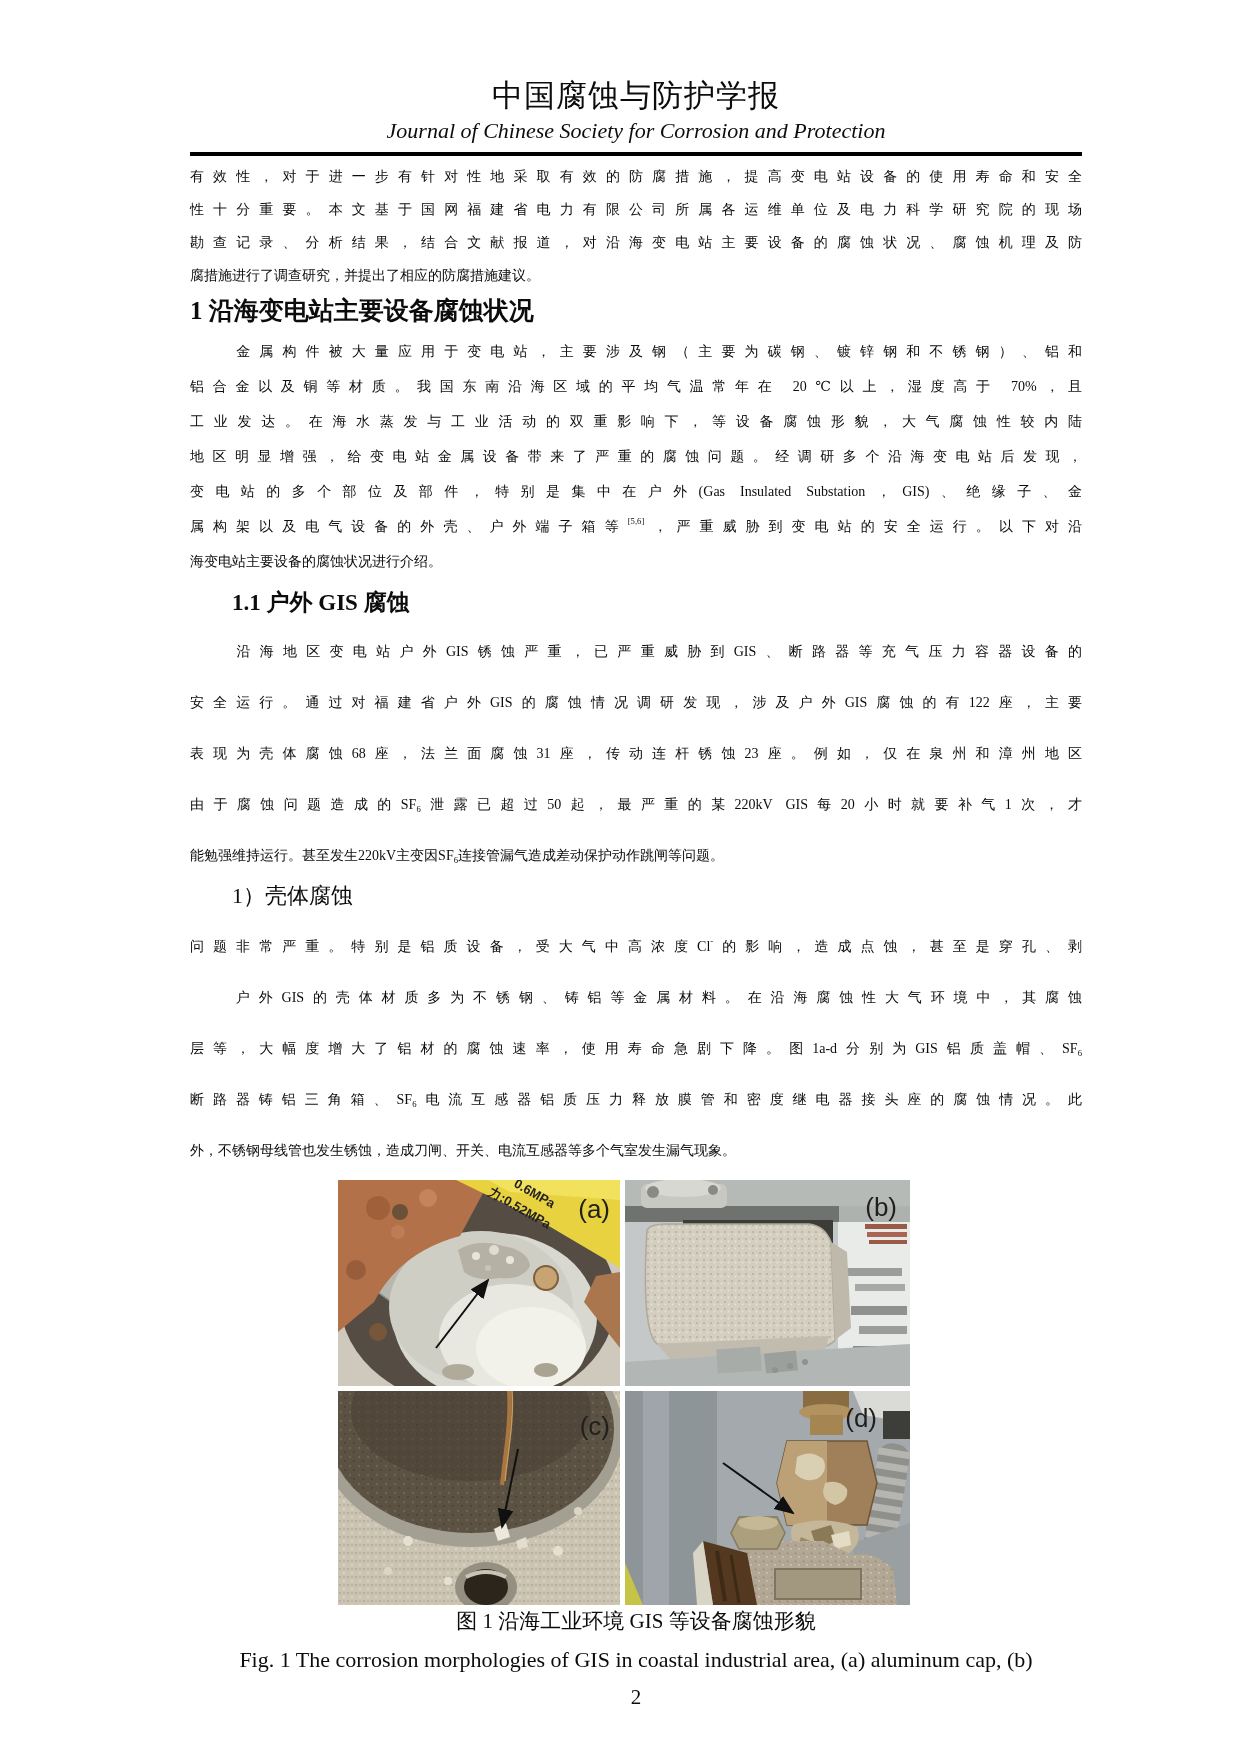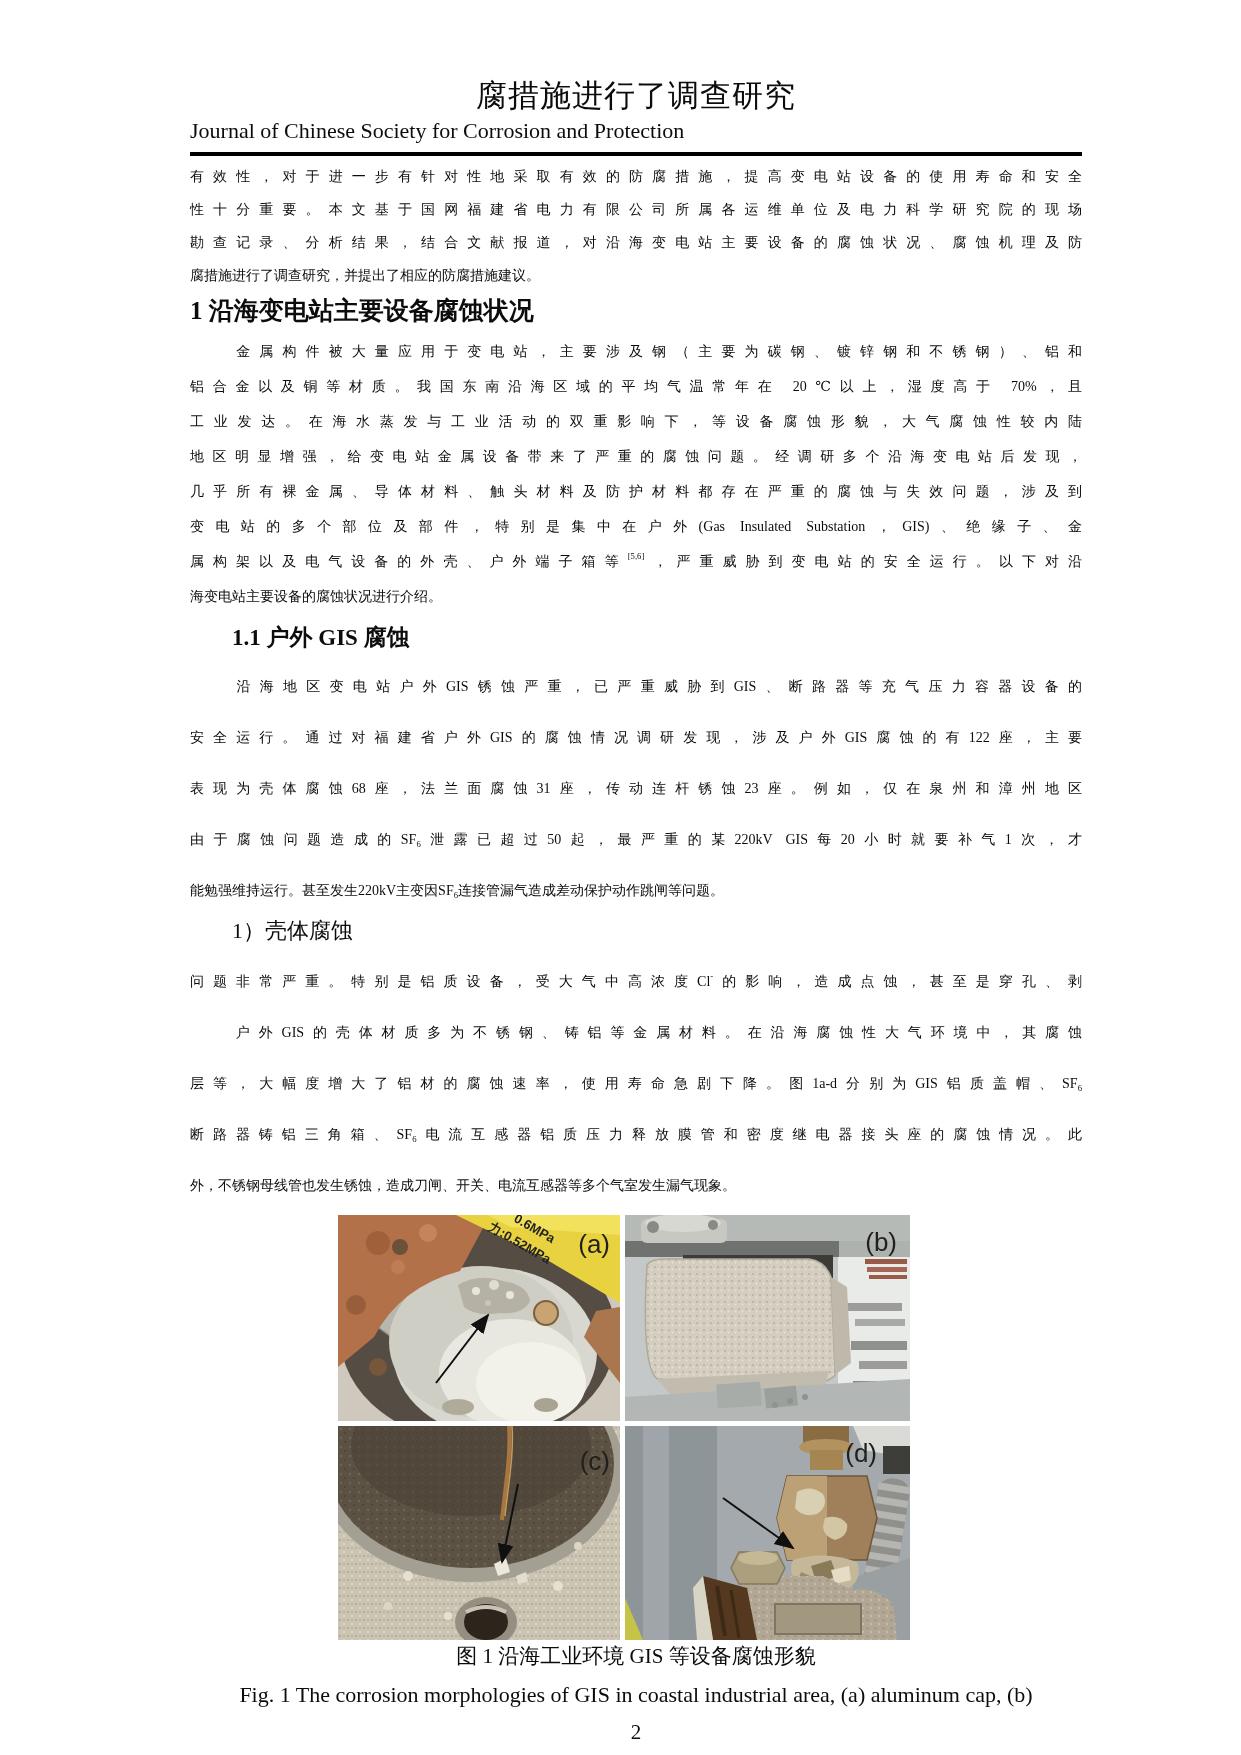--- a/index.html
+++ b/index.html
@@ -1,20 +1,20 @@
 <!DOCTYPE html>
 <html><head>
 <meta charset="utf-8">
 <style>
   html,body{margin:0;padding:0;background:#ffffff;}
   .page{position:relative;width:1241px;height:1755px;background:#ffffff;overflow:hidden;
         font-family:"Liberation Serif","DejaVu Serif",serif;color:#0c0c0c;}
   .content{position:absolute;left:190px;top:0;width:892px;}
   .title-cn{margin-top:76px;font-size:31px;line-height:40px;text-align:center;letter-spacing:1px;}
-  .title-en{font-size:22px;line-height:30px;text-align:left;}
+  .title-en{font-size:22px;line-height:30px;text-align:center;font-style:italic;}
   .rule{margin-top:6px;height:4px;background:#000;}
   .para{margin:0;}
   .intro{margin-top:4px;}
   .line{font-size:14px;line-height:33px;text-align:justify;text-align-last:justify;}
   .line.last{text-align-last:left;}
   .p1 .line{line-height:35px;}
   .p2 .line{line-height:40px;margin-top:11px;}
   .intro{margin-bottom:0;}
   .p1{margin-top:4px;}
   .h1{font-size:25px;line-height:38px;font-weight:bold;}
@@ -31,38 +31,37 @@
   .page-num{margin-top:10px;font-size:21px;line-height:26px;text-align:center;}
   .photo-label{font-family:"Liberation Sans","DejaVu Sans",sans-serif;font-size:26px;fill:#1f1f1f;}
   .sticker-text{font-family:"Liberation Sans","DejaVu Sans",sans-serif;font-size:13px;fill:#222;font-weight:bold;}
 </style>
 </head>
 <body>
 
 <div class="page">
   <div class="content">
 
-    <div class="title-cn">腐措施进行了调查研究</div>
+    <div class="title-cn">中国腐蚀与防护学报</div>
     <div class="title-en">Journal of Chinese Society for Corrosion and Protection</div>
     <div class="rule"></div>
 
     <div class="para intro">
         <div class="line">有效性，对于进一步有针对性地采取有效的防腐措施，提高变电站设备的使用寿命和安全</div>
         <div class="line">性十分重要。本文基于国网福建省电力有限公司所属各运维单位及电力科学研究院的现场</div>
         <div class="line">勘查记录、分析结果，结合文献报道，对沿海变电站主要设备的腐蚀状况、腐蚀机理及防</div>
         <div class="line last">腐措施进行了调查研究，并提出了相应的防腐措施建议。</div>
       </div>
 
     <div class="h1">1 沿海变电站主要设备腐蚀状况</div>
     <div class="para p1">
         <div class="line">　　金属构件被大量应用于变电站，主要涉及钢（主要为碳钢、镀锌钢和不锈钢）、铝和</div>
         <div class="line">铝合金以及铜等材质。我国东南沿海区域的平均气温常年在 20℃以上，湿度高于 70%，且</div>
         <div class="line">工业发达。在海水蒸发与工业活动的双重影响下，等设备腐蚀形貌，大气腐蚀性较内陆</div>
         <div class="line">地区明显增强，给变电站金属设备带来了严重的腐蚀问题。经调研多个沿海变电站后发现，</div>
-        <div class="line">几乎所有裸金属、导体材料、触头材料及防护材料都存在严重的腐蚀与失效问题，涉及到</div>
         <div class="line">变电站的多个部位及部件，特别是集中在户外(Gas Insulated Substation，GIS)、绝缘子、金</div>
         <div class="line">属构架以及电气设备的外壳、户外端子箱等<sup>[5,6]</sup>，严重威胁到变电站的安全运行。以下对沿</div>
         <div class="line last">海变电站主要设备的腐蚀状况进行介绍。</div>
       </div>
 
     <div class="h2">1.1 户外 GIS 腐蚀</div>
     <div class="para p2">
         <div class="line">　　沿海地区变电站户外GIS锈蚀严重，已严重威胁到GIS、断路器等充气压力容器设备的</div>
         <div class="line">安全运行。通过对福建省户外GIS的腐蚀情况调研发现，涉及户外GIS腐蚀的有122座，主要</div>
         <div class="line">表现为壳体腐蚀68座，法兰面腐蚀31座，传动连杆锈蚀23座。例如，仅在泉州和漳州地区</div>

